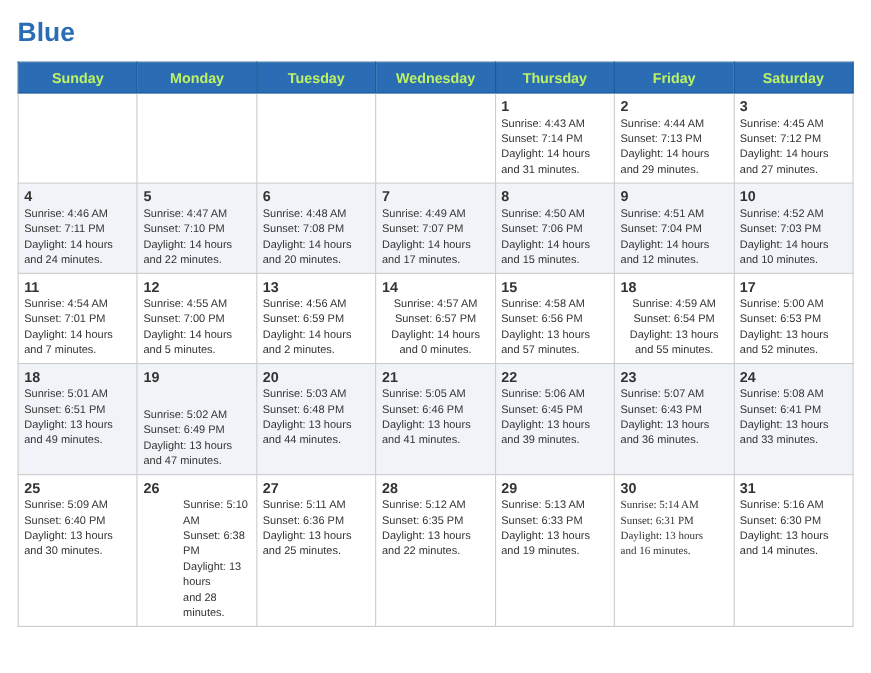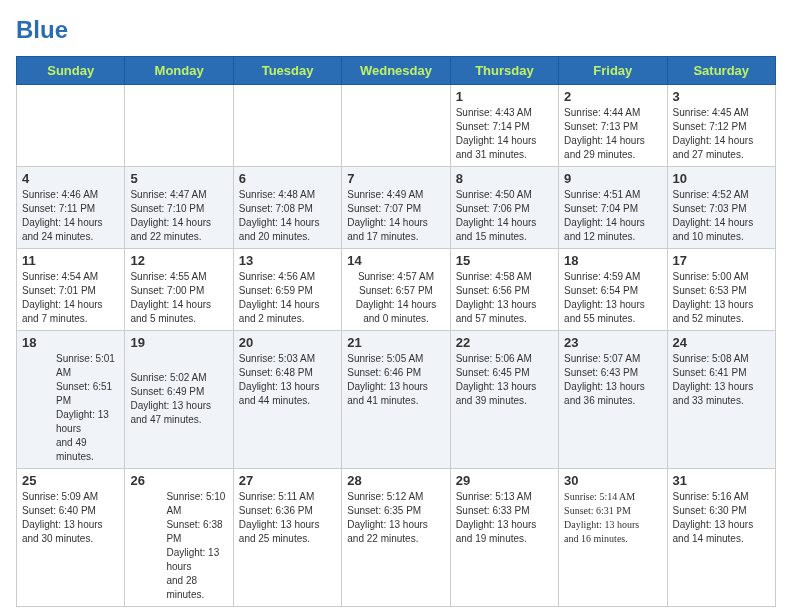--- a/index.html
+++ b/index.html
@@ -230,37 +230,37 @@
         </td>
         <td>
           <div class="day-number">15</div>
           <div class="day-info" style="white-space: pre-line;">Sunrise: 4:58 AM
 Sunset: 6:56 PM
 Daylight: 13 hours
 and 57 minutes.</div>
         </td>
         <td>
           <div class="day-number">18</div>
-          <div class="day-info" style="white-space: pre-line;">Sunrise: 4:59 AM
+          <div class="day-info" style="white-space: pre-line; text-align: center;">Sunrise: 4:59 AM
 Sunset: 6:54 PM
 Daylight: 13 hours
 and 55 minutes.</div>
         </td>
         <td>
           <div class="day-number">17</div>
           <div class="day-info" style="white-space: pre-line;">Sunrise: 5:00 AM
 Sunset: 6:53 PM
 Daylight: 13 hours
 and 52 minutes.</div>
         </td>
       </tr>
       <tr>
         <td>
           <div class="day-number">18</div>
-          <div class="day-info" style="white-space: pre-line; margin-left: 34px;">Sunrise: 5:01 AM
+          <div class="day-info" style="white-space: pre-line;">Sunrise: 5:01 AM
 Sunset: 6:51 PM
 Daylight: 13 hours
 and 49 minutes.</div>
         </td>
         <td>
           <div class="day-number">19</div>
           <div class="day-info" style="white-space: pre-line; margin-top: 21px;">Sunrise: 5:02 AM
 Sunset: 6:49 PM
 Daylight: 13 hours
 and 47 minutes.</div>

